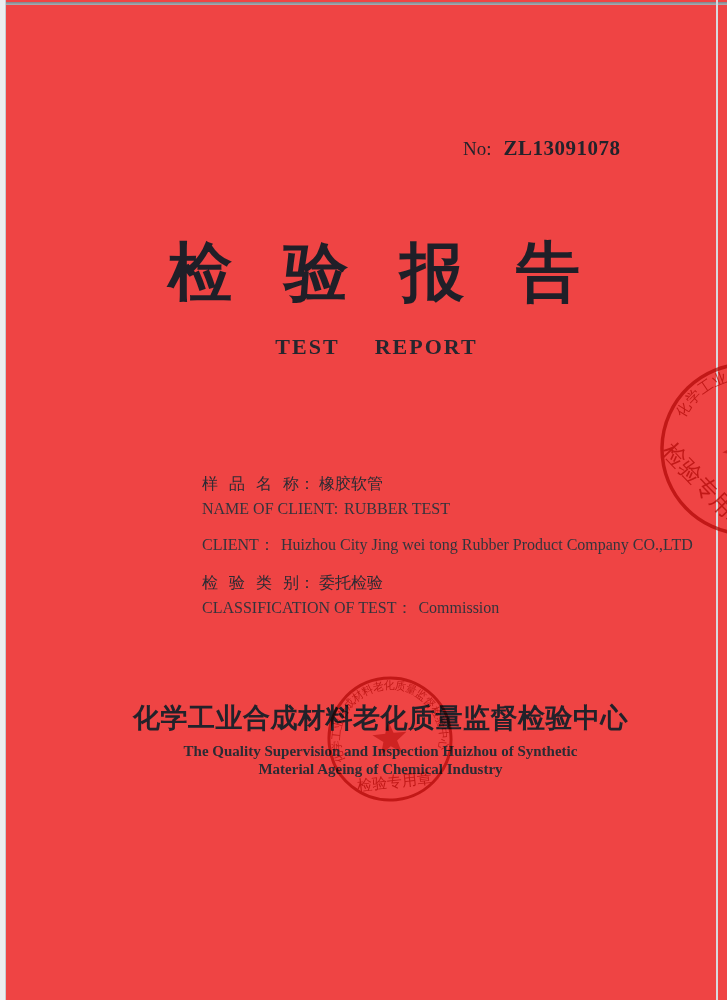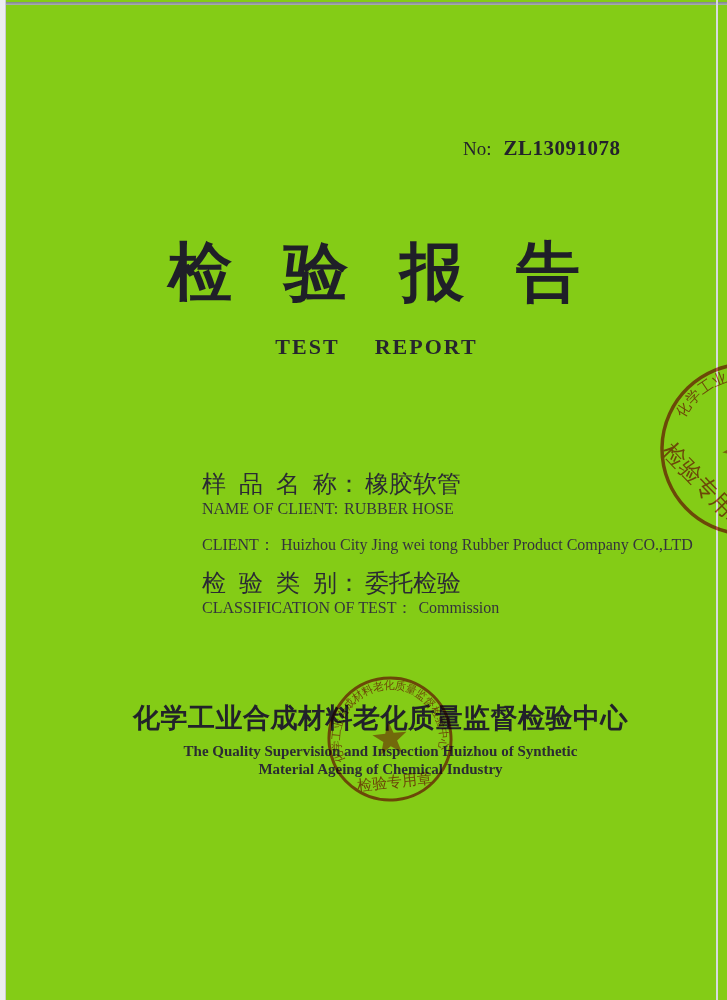--- a/index.html
+++ b/index.html
@@ -2,21 +2,21 @@
 <html><head>
 <meta charset="utf-8">
 <style>
   html,body{margin:0;padding:0;}
   body{
     width:727px;height:1000px;overflow:hidden;
     background:#fbfbfc;
     font-family:"Liberation Serif","DejaVu Serif",serif;
     position:relative;
   }
-  .page{position:absolute;inset:0;background:#84cc16;overflow:hidden;}
+  .page{position:absolute;inset:0;background:#ef4444;overflow:hidden;}
 
   
   .edge-top{position:absolute;top:2px;left:0;right:0;height:3px;
     background:linear-gradient(#80858b,#aaafb5);}
   .edge-left{position:absolute;top:0;left:0;width:5px;height:100%;
     background:#eceef0;border-right:1px solid #c9ccd1;}
   .edge-right{position:absolute;top:0;left:716px;width:2px;height:100%;
     background:#d7dade;}
 
   .report-no{
@@ -33,21 +33,21 @@
   }
   .title-en{
     position:absolute;left:0;right:0;top:334px;
     text-align:center;padding-left:26px;
     font-size:22px;font-weight:bold;color:#26262e;
     letter-spacing:2px;word-spacing:28px;
   }
 
   .fields{position:absolute;left:202px;top:472px;}
   .field-group{margin-bottom:16px;}
-  .cn-line{font-size:24px;color:#2b2b33;line-height:24px;white-space:nowrap;}
+  .cn-line{font-size:16px;color:#2b2b33;line-height:24px;white-space:nowrap;}
   .cn-label{word-spacing:7px;margin-right:4px;}
   .en-line{font-size:16px;color:#34343c;line-height:20px;margin-top:3px;white-space:nowrap;}
   .en-label{margin-right:6px;}
 
   .org{position:absolute;left:0;right:0;top:700px;text-align:center;padding-left:34px;}
   .org-cn{font-size:27px;font-weight:bold;color:#22222a;letter-spacing:0.5px;
     line-height:36px;white-space:nowrap;}
   .org-en{font-size:15px;font-weight:bold;color:#2b2b33;line-height:18px;}
   .org-en.first{margin-top:6px;}
 
@@ -73,21 +73,21 @@
   <div class="title-cn">检 验 报 告</div>
   <div class="title-en">TEST REPORT</div>
 
   <div class="fields">
 
     <div class="field-group">
       <div class="cn-line">
         <span class="cn-label">样 品 名 称：</span><span>橡胶软管</span>
       </div>
       <div class="en-line">
-        <span class="en-label">NAME OF CLIENT:</span><span>RUBBER  HOSE</span>
+        <span class="en-label">NAME OF CLIENT:</span><span>RUBBER  TEST</span>
       </div>
     </div>
 
     <div class="field-group">
       <div class="en-line">
         <span class="en-label">CLIENT：</span><span>Huizhou City Jing wei tong Rubber Product Company CO.,LTD</span>
       </div>
     </div>
 
     <div class="field-group">

